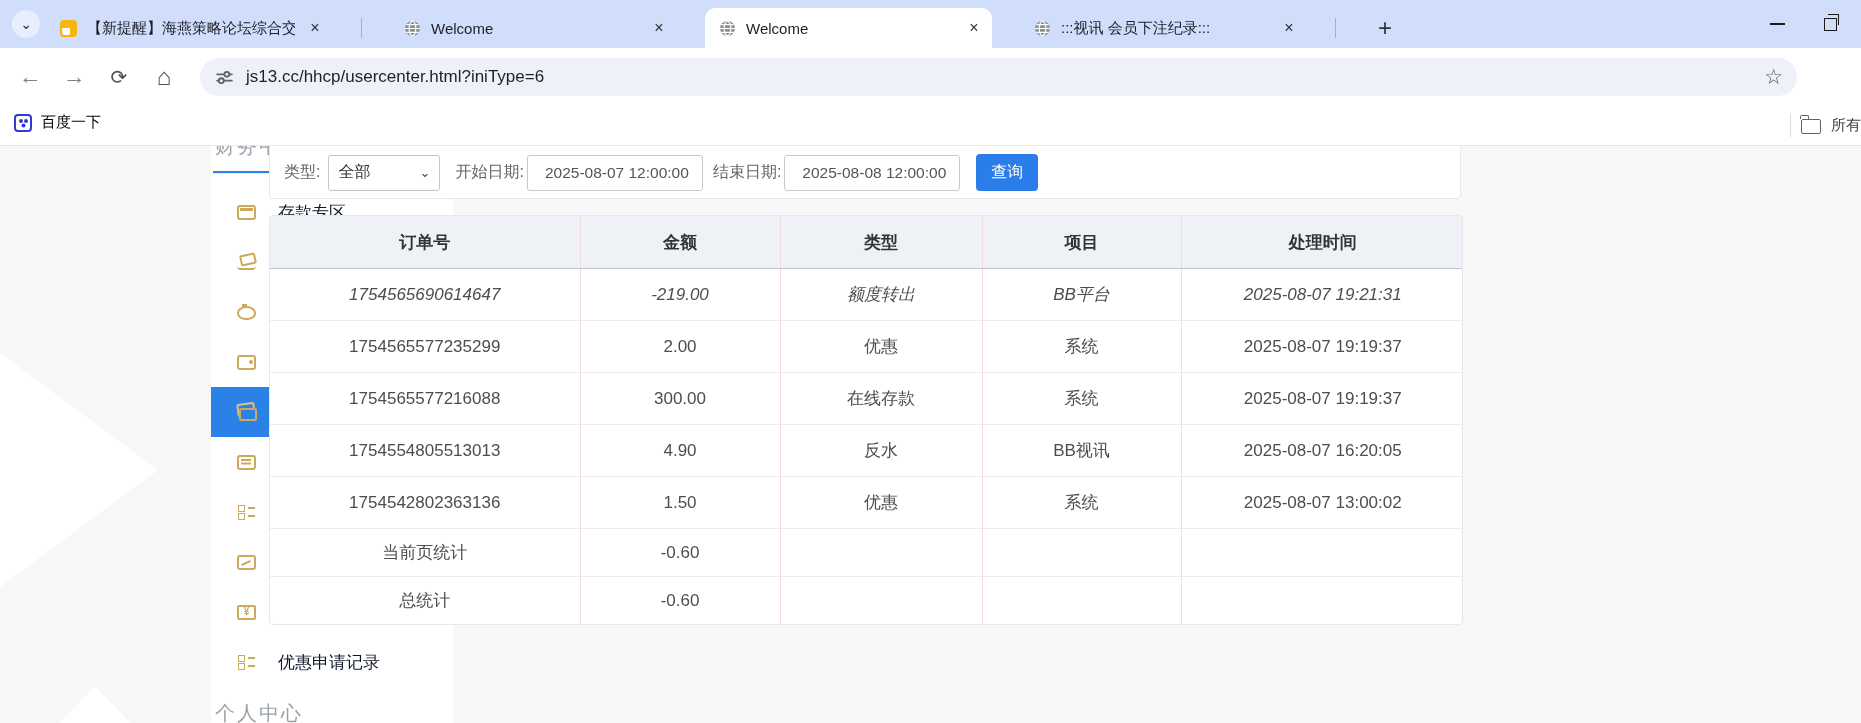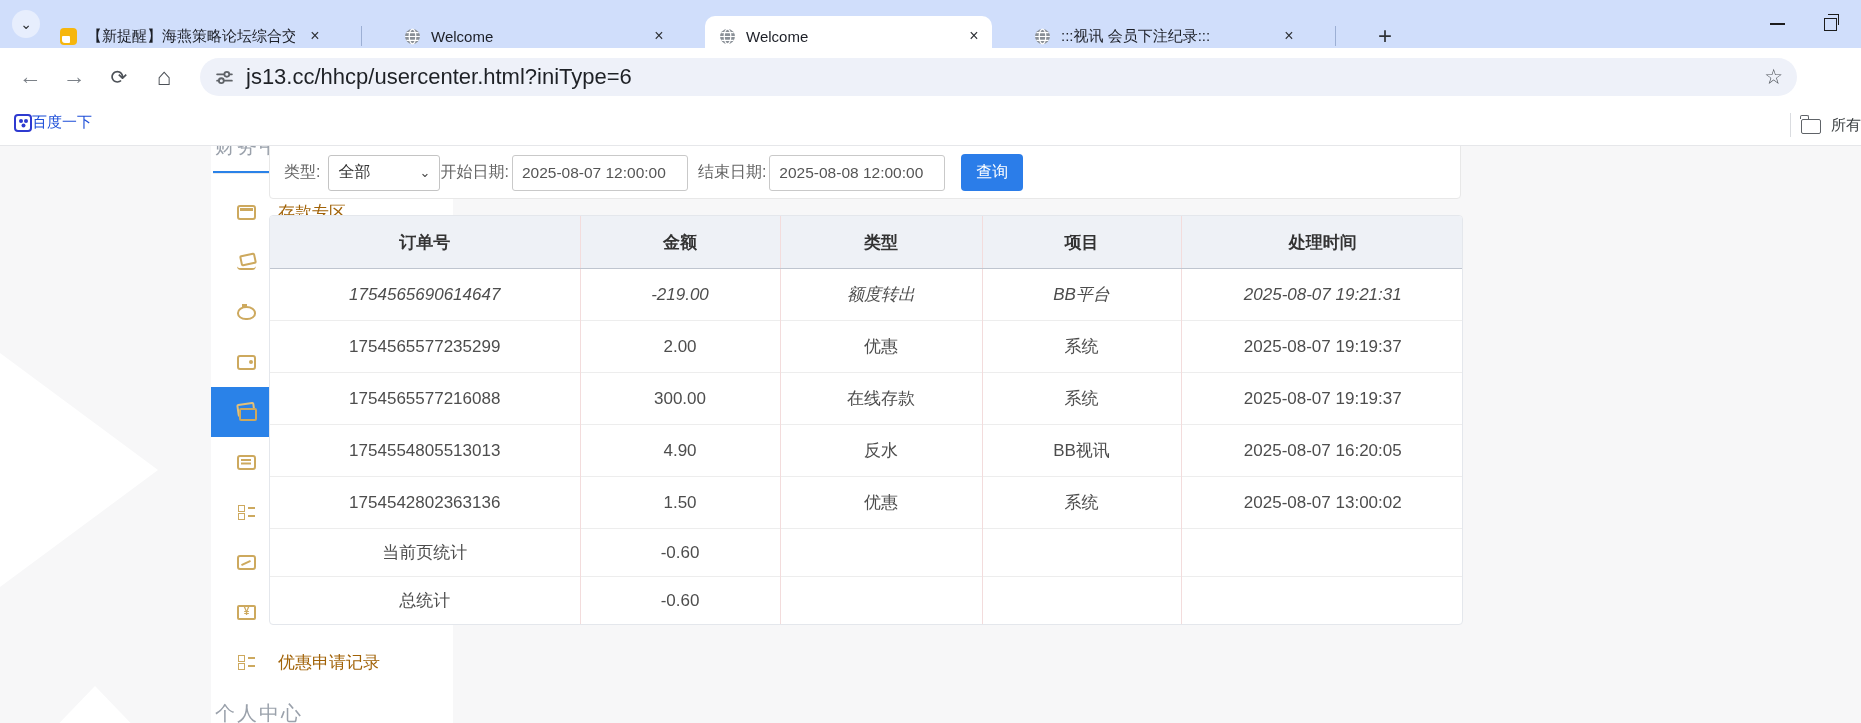--- a/index.html
+++ b/index.html
@@ -3,21 +3,21 @@
 <meta charset="utf-8">
 <style>
   html,body{margin:0;padding:0;width:1861px;height:723px;overflow:hidden;
     font-family:"Liberation Sans","DejaVu Sans",sans-serif;}
   #stage{position:relative;width:1861px;height:723px;background:#f7f7f8;overflow:hidden;}
 
   
   .tabstrip{position:absolute;top:0;left:0;width:100%;height:48px;background:#d0defb;}
   .tab-search{position:absolute;left:12px;top:10px;width:28px;height:28px;border-radius:50%;
     background:#e7eefd;display:flex;align-items:center;justify-content:center;color:#2f3237;font-size:14px;cursor:pointer;}
-  .tabs{position:absolute;left:46px;top:16px;height:40px;display:flex;gap:28px;}
+  .tabs{position:absolute;left:46px;top:8px;height:40px;display:flex;gap:28px;}
   .tab{width:287px;box-sizing:border-box;display:flex;align-items:center;gap:10px;
     padding:0 8px 0 14px;border-radius:10px 10px 0 0;color:#1c1f27;font-size:15px;cursor:pointer;}
   .tab.active{background:#ffffff;}
   .tab-title{flex:1;white-space:nowrap;overflow:hidden;}
   .tab-close{width:20px;text-align:center;font-size:16px;color:#2f3237;}
   .tab-divider{width:1px;height:20px;background:#9cafd4;align-self:center;}
   .newtab{align-self:center;margin-left:14px;font-size:24px;color:#2f3237;line-height:1;cursor:pointer;}
   .fav{width:17px;height:17px;flex:0 0 17px;position:relative;}
   .fav-forum{background:#f6b60d;border-radius:4px;}
   .fav-forum::after{content:"";position:absolute;left:2px;bottom:2px;width:8px;height:7px;
@@ -31,29 +31,29 @@
   .toolbar{position:absolute;top:48px;left:0;width:100%;height:57px;background:#ffffff;}
   .navbtn{position:absolute;top:0;height:57px;display:flex;align-items:center;justify-content:center;
     width:36px;cursor:pointer;}
   .nb-back{left:12px;color:#7b8188;font-size:23px;}
   .nb-fwd{left:56px;color:#7b8188;font-size:23px;}
   .nb-reload{left:101px;color:#4c5157;font-size:20px;}
   .nb-home{left:146px;color:#4c5157;font-size:24px;}
   .omnibox{position:absolute;left:200px;top:10px;width:1597px;height:38px;background:#eef1f9;
     border-radius:19px;display:flex;align-items:center;cursor:text;}
   .tune{margin-left:15px;display:flex;align-items:center;}
-  .url{margin-left:12px;font-size:22px;color:#1e2126;}
+  .url{margin-left:12px;font-size:17px;color:#1e2126;}
   .star{position:absolute;right:14px;top:7px;font-size:21px;color:#50555b;cursor:pointer;}
   .avatar{position:absolute;right:2px;top:62px;width:26px;height:26px;overflow:hidden;cursor:pointer;}
   .avatar::before{content:"";position:absolute;left:8px;top:2px;width:10px;height:10px;border-radius:50%;background:#1a73e8;}
   .avatar::after{content:"";position:absolute;left:4px;top:14px;width:18px;height:12px;border-radius:9px 9px 3px 3px;background:#1a73e8;}
 
   
   .bookbar{position:absolute;top:105px;left:0;width:100%;height:41px;background:#fff;border-bottom:1px solid #e6e7ea;box-sizing:border-box;}
-  .bm{position:absolute;left:14px;top:8px;display:flex;align-items:center;font-size:15px;color:#1d4ed8;cursor:pointer;}
+  .bm{position:absolute;left:14px;top:8px;display:flex;align-items:center;gap:9px;font-size:15px;color:#000000;cursor:pointer;}
   .baidu-ico{width:18px;height:18px;border:2px solid #2e3ad0;border-radius:4px;box-sizing:border-box;position:relative;}
   .baidu-ico::after{content:"";position:absolute;left:3px;top:3px;width:4px;height:4px;border-radius:50%;
     background:#2e3ad0;box-shadow:5px 0 0 #2e3ad0,2.5px 4.5px 0 #2e3ad0;}
   .allbm{position:absolute;left:1790px;top:8px;width:71px;display:flex;align-items:center;gap:10px;overflow:hidden;cursor:pointer;}
   .bm-divider{width:1px;height:24px;background:#dadce0;flex:0 0 1px;}
   .folder-ico{width:18px;height:13px;border:1.7px solid #5f6368;border-radius:2px;position:relative;flex:0 0 18px;margin-top:3px;}
   .folder-ico::before{content:"";position:absolute;top:-5px;left:-1.7px;width:7px;height:3px;
     border:1.7px solid #5f6368;border-bottom:none;border-radius:2px 2px 0 0;}
   .allbm-label{font-size:15px;color:#3c4043;white-space:nowrap;}
 
@@ -63,21 +63,21 @@
     clip-path:polygon(0 0,100% 50%,0 100%);}
   .tri2{position:absolute;left:-30px;top:540px;width:250px;height:130px;background:#ffffff;
     clip-path:polygon(50% 0,100% 100%,0 100%);}
 
   
   .sidebar{position:absolute;left:211px;top:0;width:242px;height:577px;background:#fff;}
   .sb-title{position:absolute;top:-13px;left:4px;font-size:20px;color:#9aa1ab;letter-spacing:2px;white-space:nowrap;}
   .sb-ul-blue{position:absolute;top:25px;left:2px;width:100px;height:3px;background:#2a82e8;}
   .sb-ul-gray{position:absolute;top:27px;left:2px;width:236px;height:1px;background:#eaeaea;}
   .sb-menu{position:absolute;top:41px;left:0;width:100%;}
-  .sb-item{height:50px;display:flex;align-items:center;padding-left:26px;gap:22px;font-size:17px;color:#a16207;
+  .sb-item{height:50px;display:flex;align-items:center;padding-left:26px;gap:22px;font-size:17px;color:#0f172a;
     position:relative;cursor:pointer;box-sizing:border-box;}
   .sb-item.selected{background:#2a82e8;color:#fff;}
   .chev{display:none;position:absolute;right:13px;top:12px;color:#fff;font-size:19px;}
   .sb-item.selected .chev{display:block;}
   .sb-foot{position:absolute;top:554px;left:4px;font-size:20px;color:#9aa1ab;letter-spacing:2px;white-space:nowrap;}
 
   
   .ic{width:19px;height:15px;position:relative;flex:0 0 19px;box-sizing:border-box;}
   .ic-card{border:2px solid #cda95e;border-radius:3px;}
   .ic-card::before{content:"";position:absolute;top:1.5px;left:1px;right:1px;height:2.5px;background:#cda95e;}
@@ -112,23 +112,23 @@
   
   .filter-panel{position:absolute;left:269px;top:-26px;width:1192px;height:79px;background:#fff;
     border:1px solid #e8e8e8;border-radius:4px;box-sizing:border-box;display:flex;align-items:center;
     padding:26px 0 0 14px;}
   .f-label{font-size:16px;color:#666;white-space:nowrap;}
   .f-select{width:112px;height:36px;border:1px solid #c4c4c4;border-radius:3px;box-sizing:border-box;
     display:flex;align-items:center;justify-content:space-between;padding:0 9px;font-size:16px;color:#333;
     background:#fff;margin-left:8px;cursor:pointer;}
   .f-caret{font-size:13px;color:#444;}
   .f-input{width:176px;height:36px;border:1px solid #c9c9c9;border-radius:3px;box-sizing:border-box;
-    display:flex;align-items:center;padding:0 9px;font-size:15.5px;color:#555;background:#fff;margin-left:3px;
+    display:flex;align-items:center;padding:0 17px;font-size:15.5px;color:#555;background:#fff;margin-left:3px;
     white-space:nowrap;cursor:text;}
-  .ml14{} .ml10{margin-left:10px;}
+  .ml14{margin-left:15px;} .ml10{margin-left:10px;}
   .f-btn{width:62px;height:37px;background:#2b7de9;color:#fff;border:none;border-radius:4px;font-size:16px;
     display:flex;align-items:center;justify-content:center;margin-left:16px;cursor:pointer;}
 
   
   .table-wrap{position:absolute;left:269px;top:69px;width:1194px;border:1px solid #e4e7ec;border-radius:4px;
     overflow:hidden;background:#fff;box-sizing:border-box;}
   table.data{width:100%;border-collapse:collapse;table-layout:fixed;font-size:17px;color:#4d4d4d;}
   table.data th{height:50px;background:#eef1f6;color:#333;font-weight:700;border-bottom:1px solid #bfc5cf;}
   table.data td{height:49px;text-align:center;border-top:1px solid #ededed;overflow:hidden;white-space:nowrap;}
   table.data tr:first-child td{border-top:none;font-style:italic;}

